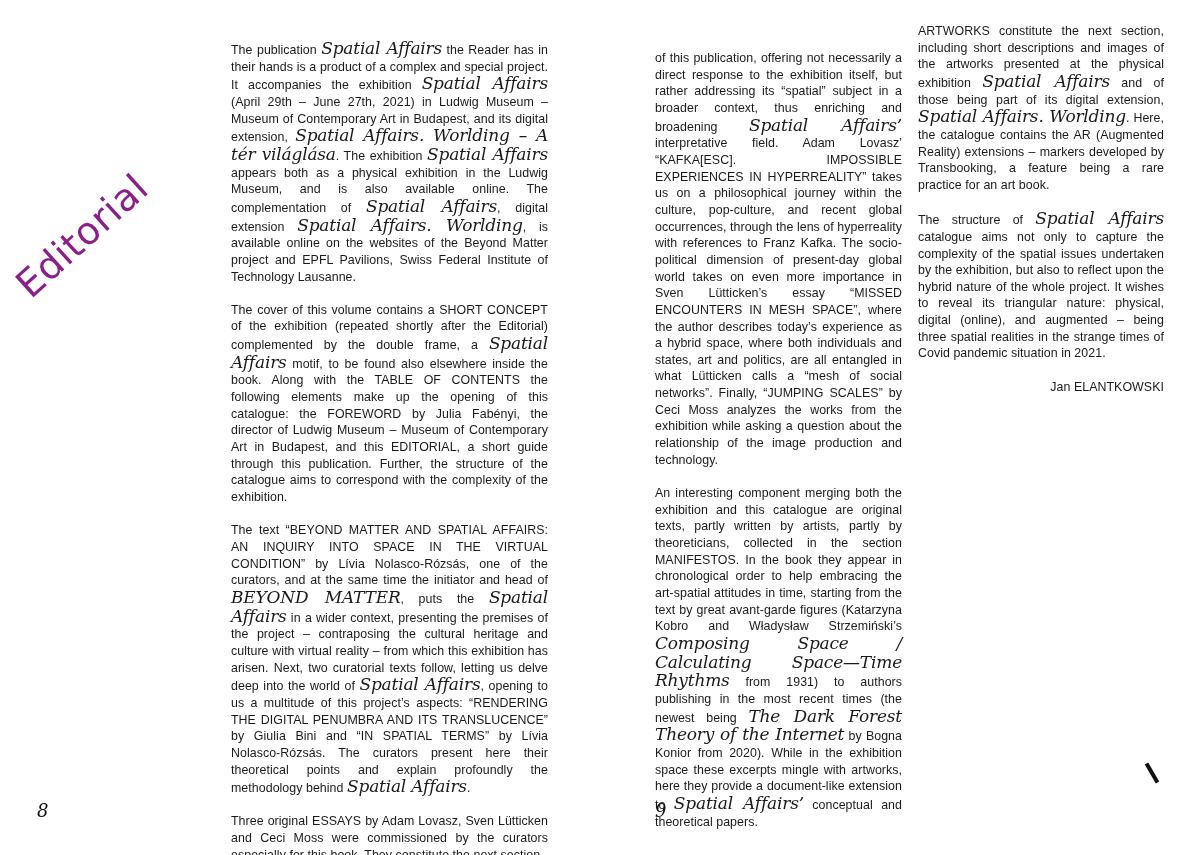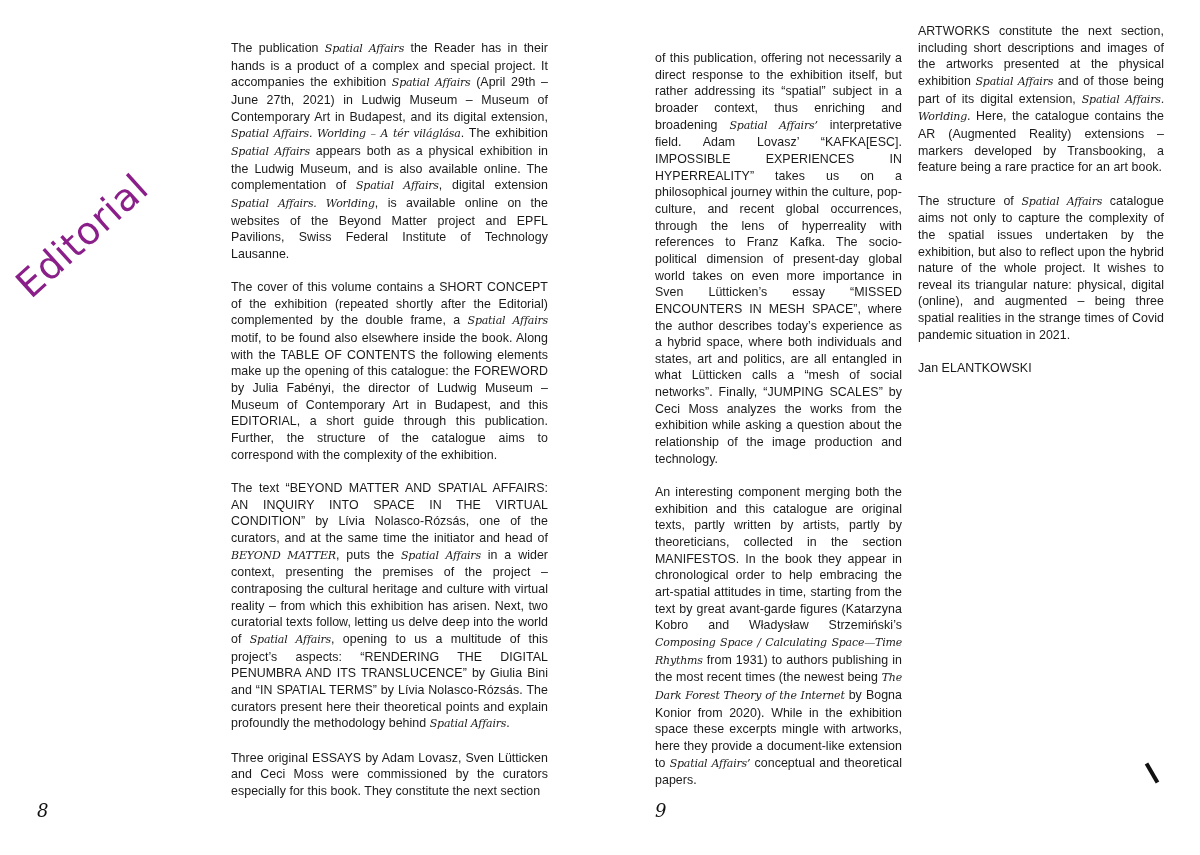--- a/index.html
+++ b/index.html
@@ -2,25 +2,25 @@
 <html><head>
 <meta charset="utf-8">
 <style>
   html, body { margin: 0; padding: 0; background: #ffffff; }
   body { width: 1200px; height: 855px; position: relative; overflow: hidden;
          font-family: "Liberation Sans", sans-serif; color: #1a1a1a; }
   .spread { position: absolute; inset: 0; }
   .col { position: absolute; font-size: 12.4px; line-height: 16.65px; text-align: justify;
          hyphens: manual; letter-spacing: 0.05px; }
   .col p { margin: 0 0 16.65px 0; }
-  .col em { font-family: "DejaVu Serif", serif; font-style: italic; font-size: 11px; letter-spacing: -0.2px; }
+  .col em { font-family: "DejaVu Serif", serif; font-style: italic; font-size: 17px; letter-spacing: -0.2px; }
   #col-left   { left: 231px; top: 40px;  width: 317px; }
   #col-mid    { left: 655px; top: 50px;  width: 247px; }
   #col-right  { left: 918px; top: 23px;  width: 246px; }
-  .signature { margin-top: 0; }
+  .signature { text-align: right; margin-top: 0; }
   .heading-rot { position: absolute; left: 22px; top: 268px; transform: rotate(-42deg);
                  transform-origin: left center; font-family: "DejaVu Sans", sans-serif;
                  font-size: 38px; color: #8a1f8a; letter-spacing: 0.5px; white-space: nowrap; }
   .page-num { position: absolute; top: 800px; font-family: "DejaVu Serif", serif; font-style: italic;
               font-size: 18px; color: #111; }
   #page-num-left  { left: 37px; }
   #page-num-right { left: 655px; }
   .corner-mark { position: absolute; left: 1150px; top: 762px; width: 4px; height: 22px;
                  background: #111; transform: rotate(-30deg); }
 </style>

